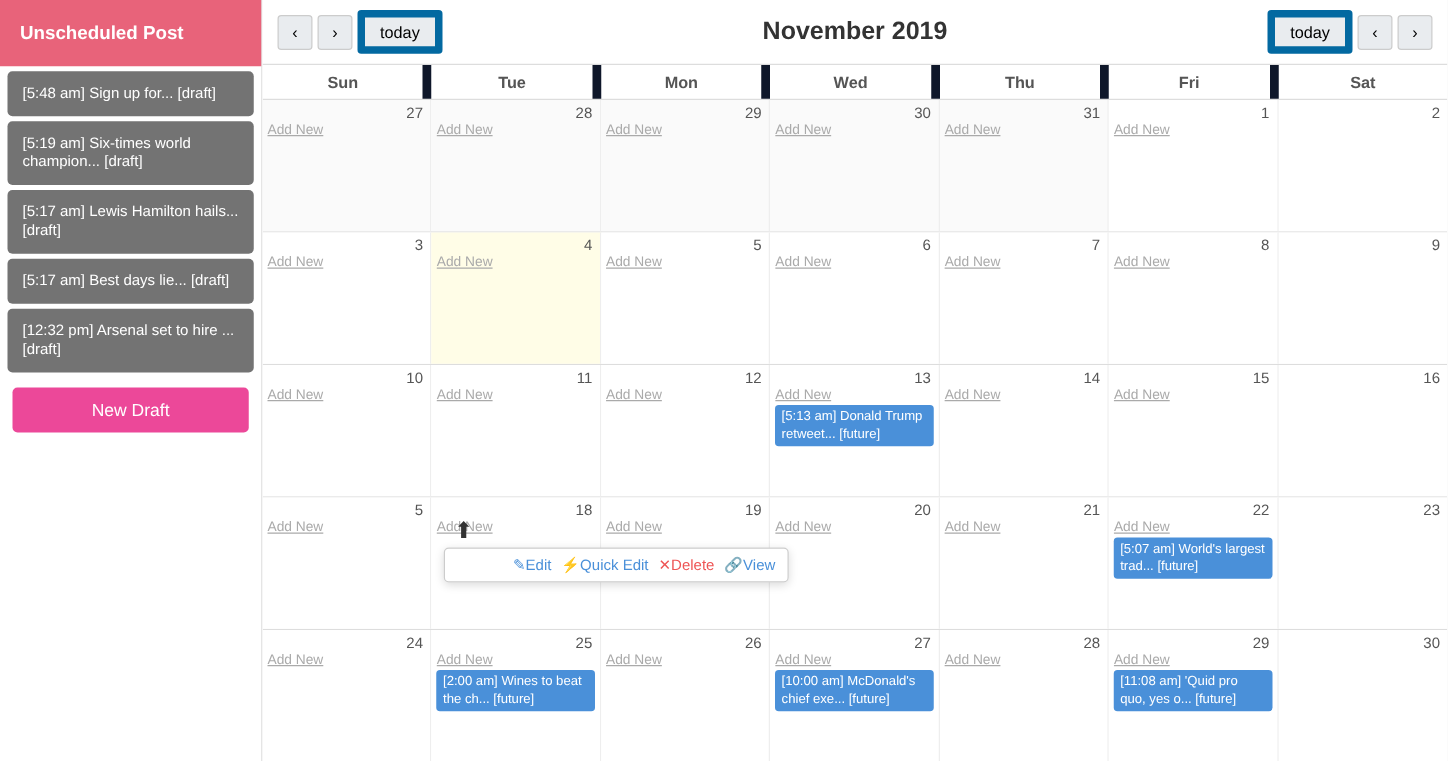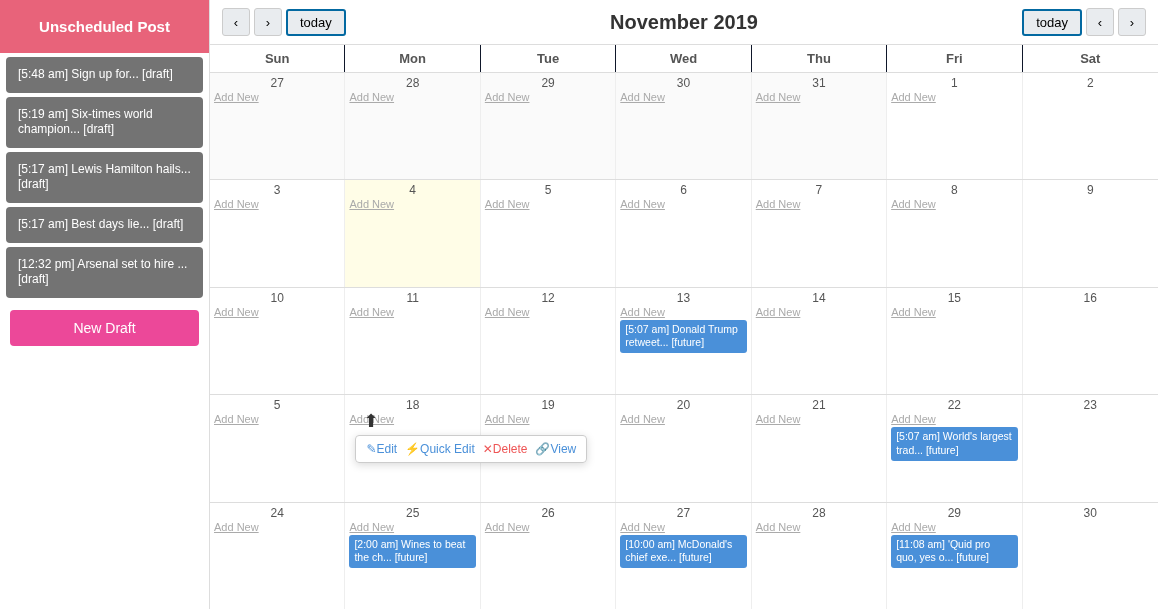--- a/index.html
+++ b/index.html
@@ -13,23 +13,22 @@
       display: flex;
       flex-direction: column;
       border-right: 1px solid #ddd;
       height: 100%;
     }
     #unscheduled-header {
       background: #e8637a;
       color: #fff;
       font-weight: bold;
       font-size: 15px;
-      padding: 18px 3px;
-      cursor: pointer;
-      text-align: center;
+      padding: 18px 16px;
+      cursor: pointer;
     }
     .sidebar-post {
       background: #737373;
       color: #fff;
       padding: 10px 12px;
       margin: 4px 6px;
       border-radius: 4px;
       cursor: pointer;
       font-size: 12px;
       line-height: 1.3;
@@ -73,21 +72,21 @@
       border: 1px solid #ccc;
       border-radius: 3px;
       width: 28px;
       height: 28px;
       cursor: pointer;
       font-size: 13px;
       display: flex;align-items:center;justify-content:center;
     }
     .today-btn {
       background: #e9ecef;
-      border: 2px solid #0369a1;
+      border: 6px solid #0369a1;
       border-radius: 3px;
       padding: 4px 12px;
       cursor: pointer;
       font-size: 13px;
     }
     .calendar-title {
       font-size: 20px;
       font-weight: bold;
       color: #333;
     }
@@ -103,21 +102,21 @@
       grid-template-columns: repeat(7, 1fr);
       border-bottom: 1px solid #ddd;
       background: #fff;
     }
     .day-header {
       text-align: center;
       padding: 6px 0;
       font-weight: bold;
       font-size: 13px;
       color: #555;
-      border-right: 1px solid #0f172a;
+      border-right: 7px solid #0f172a;
     }
     .day-header:last-child { border-right: none; }
     .weeks-container {
       flex: 1;
       display: flex;
       flex-direction: column;
       overflow: hidden;
     }
     .week-row {
       display: grid;
@@ -131,21 +130,21 @@
       border-right: 1px solid #eee;
       padding: 2px 4px;
       position: relative;
       vertical-align: top;
       background: #fff;
     }
     .day-cell:last-child { border-right: none; }
     .day-cell.other-month { background: #fafafa; }
     .day-cell.today-cell { background: #fffde7; }
     .day-num {
-      text-align: center;
+      text-align: right;
       font-size: 12px;
       color: #555;
       padding: 1px 2px;
     }
     .add-new-link {
       color: #aaa;
       font-size: 11px;
       cursor: pointer;
       display: block;
       text-decoration: underline;
@@ -166,21 +165,21 @@
       border: 1px solid #ccc;
       border-radius: 4px;
       padding: 6px 10px;
       z-index: 100;
       box-shadow: 0 2px 8px rgba(0,0,0,0.15);
       white-space: nowrap;
       font-size: 12px;
       top: 40px;
       left: 10px;
     }
-    .event-popup-links { display: flex; gap: 8px; align-items: flex-start; }
+    .event-popup-links { display: flex; gap: 8px; align-items: flex-start; margin-left: 44px; }
     .event-popup-links a { color: #4a90d9; text-decoration: none; font-size: 12px; }
     .event-popup-cursor {
       position: absolute;
       top: 15px;
       left: 18px;
       font-size: 18px;
       color: #333;
     }
   </style>
 </head>
@@ -211,22 +210,22 @@
 
     <div class="nav-group">
       <button class="today-btn">today</button>
       <button class="nav-btn">‹</button>
       <button class="nav-btn">›</button>
     </div>
   </div>
   <div id="calendar-grid">
     <div class="day-headers" id="day-headers-row">
         <div class="day-header">Sun</div>
+        <div class="day-header">Tue</div>
         <div class="day-header">Mon</div>
-        <div class="day-header">Tue</div>
         <div class="day-header">Wed</div>
         <div class="day-header">Thu</div>
         <div class="day-header">Fri</div>
         <div class="day-header">Sat</div>
       </div>
     <div class="weeks-container" id="weeks-container">
         <div class="week-row">
           <div class="day-cell other-month">
             <div class="day-num">27</div>
             <span class="add-new-link">Add New</span>
@@ -293,21 +292,21 @@
             <div class="day-num">11</div>
             <span class="add-new-link">Add New</span>
           </div>
           <div class="day-cell">
             <div class="day-num">12</div>
             <span class="add-new-link">Add New</span>
           </div>
           <div class="day-cell">
             <div class="day-num">13</div>
             <span class="add-new-link">Add New</span>
-            <div class="cal-event blue">[5:07 am] Donald Trump retweet... [future]</div>
+            <div class="cal-event blue">[5:13 am] Donald Trump retweet... [future]</div>
           </div>
           <div class="day-cell">
             <div class="day-num">14</div>
             <span class="add-new-link">Add New</span>
           </div>
           <div class="day-cell">
             <div class="day-num">15</div>
             <span class="add-new-link">Add New</span>
           </div>
           <div class="day-cell">

